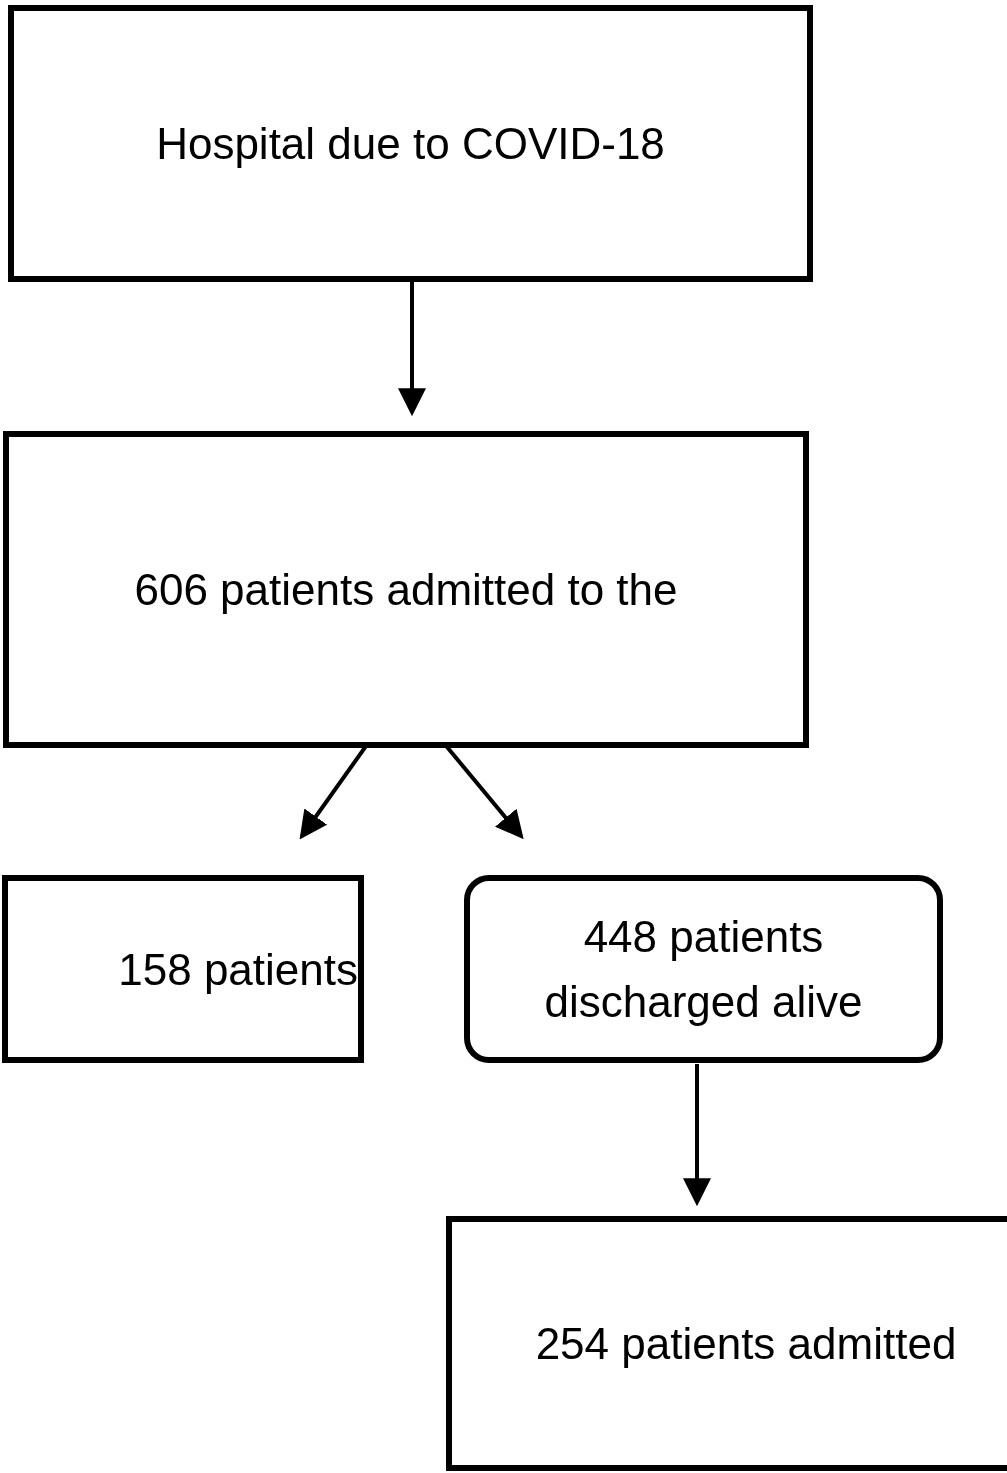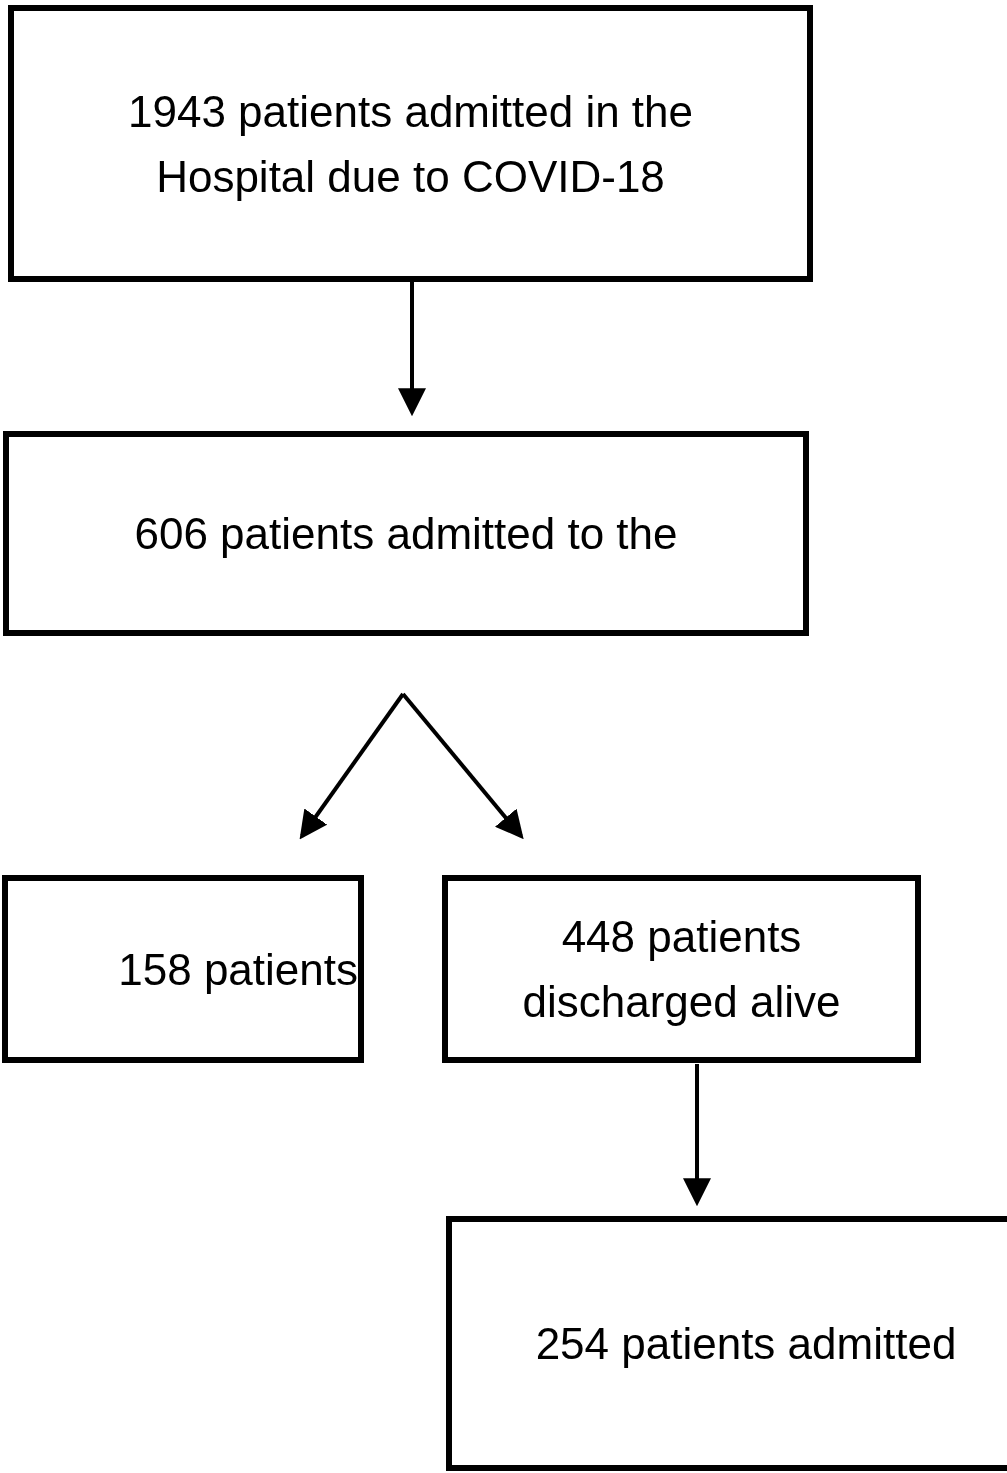--- a/index.html
+++ b/index.html
@@ -36,23 +36,23 @@
   .node-text {
     font-size: 44px;
     line-height: 65px;
     letter-spacing: 0px;
   }
   .node-text .line {
     display: block;
     white-space: nowrap;
   }
   #node-hospital   { left: 8px;   top: 5px;    width: 805px; height: 277px; }
-  #node-icu        { left: 3px;   top: 431px;  width: 806px; height: 205px; }
+  #node-icu        { left: 3px;   top: 431px;  width: 806px; height: 317px; }
   #node-died       { left: 2px;   top: 875px;  width: 362px; height: 188px; justify-content: flex-end; }
-  #node-discharged { left: 442px; top: 875px;  width: 479px; height: 188px; }
+  #node-discharged { left: 464px; top: 875px;  width: 479px; height: 188px; border-radius: 25px; }
   #node-study      { left: 402px; top: 1216px; width: 600px; height: 255px; margin-left: 44px; }
 </style>
 </head>
 <body>
 
 <div class="stage">
 
   <svg class="arrows-layer" width="1007" height="1473" viewBox="0 0 1007 1473" xmlns="http://www.w3.org/2000/svg">
     <defs>
       <marker id="ah" viewBox="0 0 10 10" refX="8.5" refY="5" markerWidth="7" markerHeight="7" orient="auto-start-reverse">
@@ -60,21 +60,20 @@
       </marker>
     </defs>
     <line x1="412" y1="282" x2="412" y2="412" stroke="#000000" stroke-width="4" marker-end="url(#ah)"></line>
     <line x1="403" y1="694" x2="302" y2="836" stroke="#000000" stroke-width="4" marker-end="url(#ah)"></line>
     <line x1="403" y1="694" x2="521" y2="836" stroke="#000000" stroke-width="4" marker-end="url(#ah)"></line>
     <line x1="697" y1="1064" x2="697" y2="1202" stroke="#000000" stroke-width="4" marker-end="url(#ah)"></line>
   </svg>
 
   <div class="node" id="node-hospital">
     <div class="node-text">
-      <span class="line">1943 patients admitted in the</span>
       <span class="line">Hospital due to COVID-18</span>
     </div>
   </div>
 
   <div class="node" id="node-icu">
     <div class="node-text">
       <span class="line">606 patients admitted to the</span>
     </div>
   </div>
 

